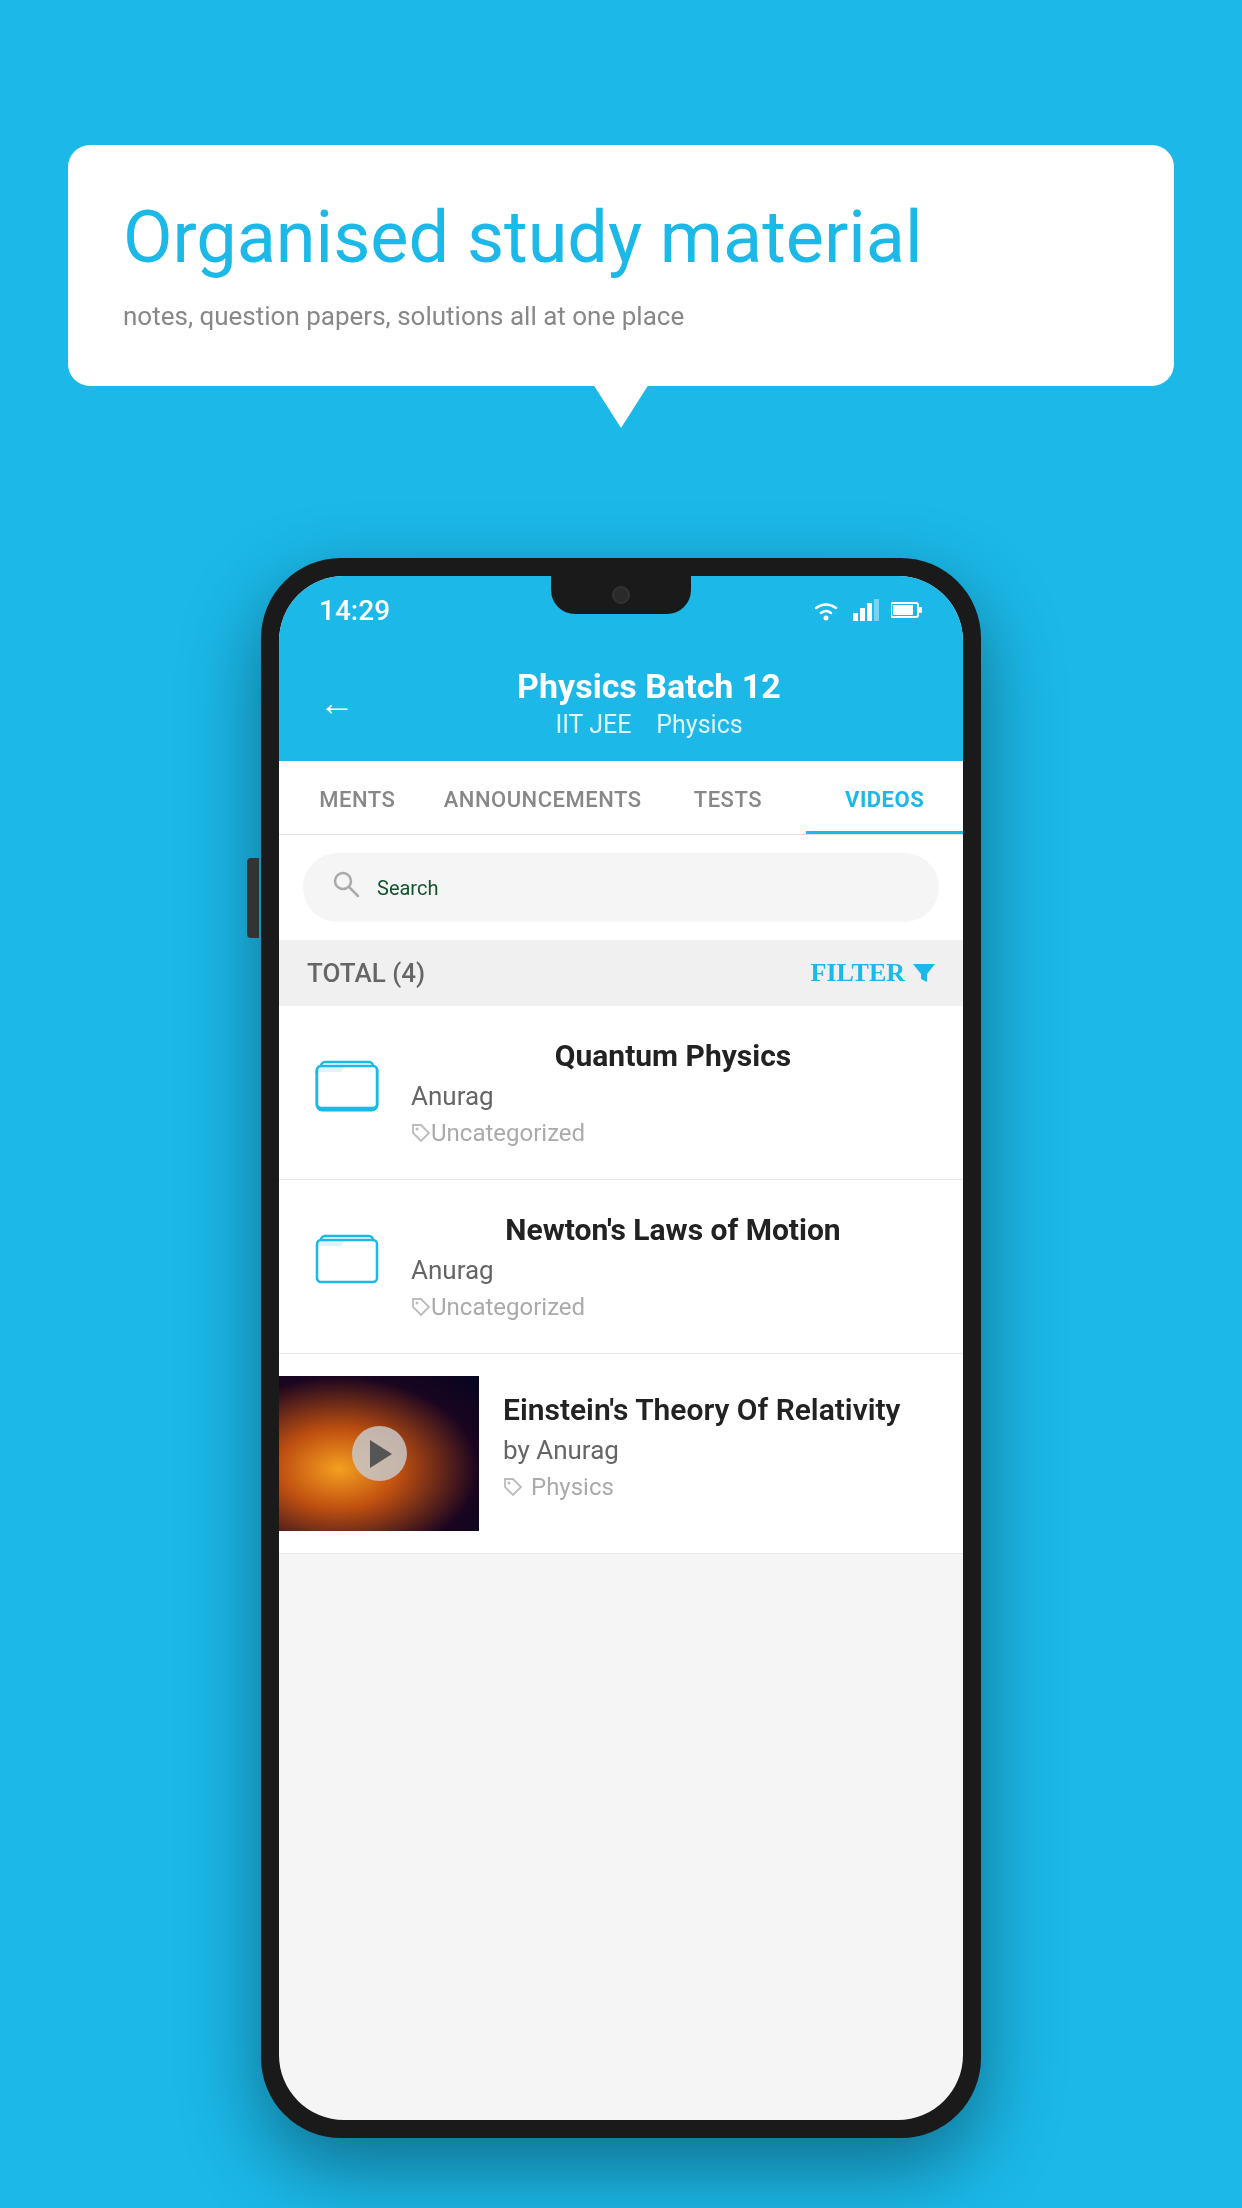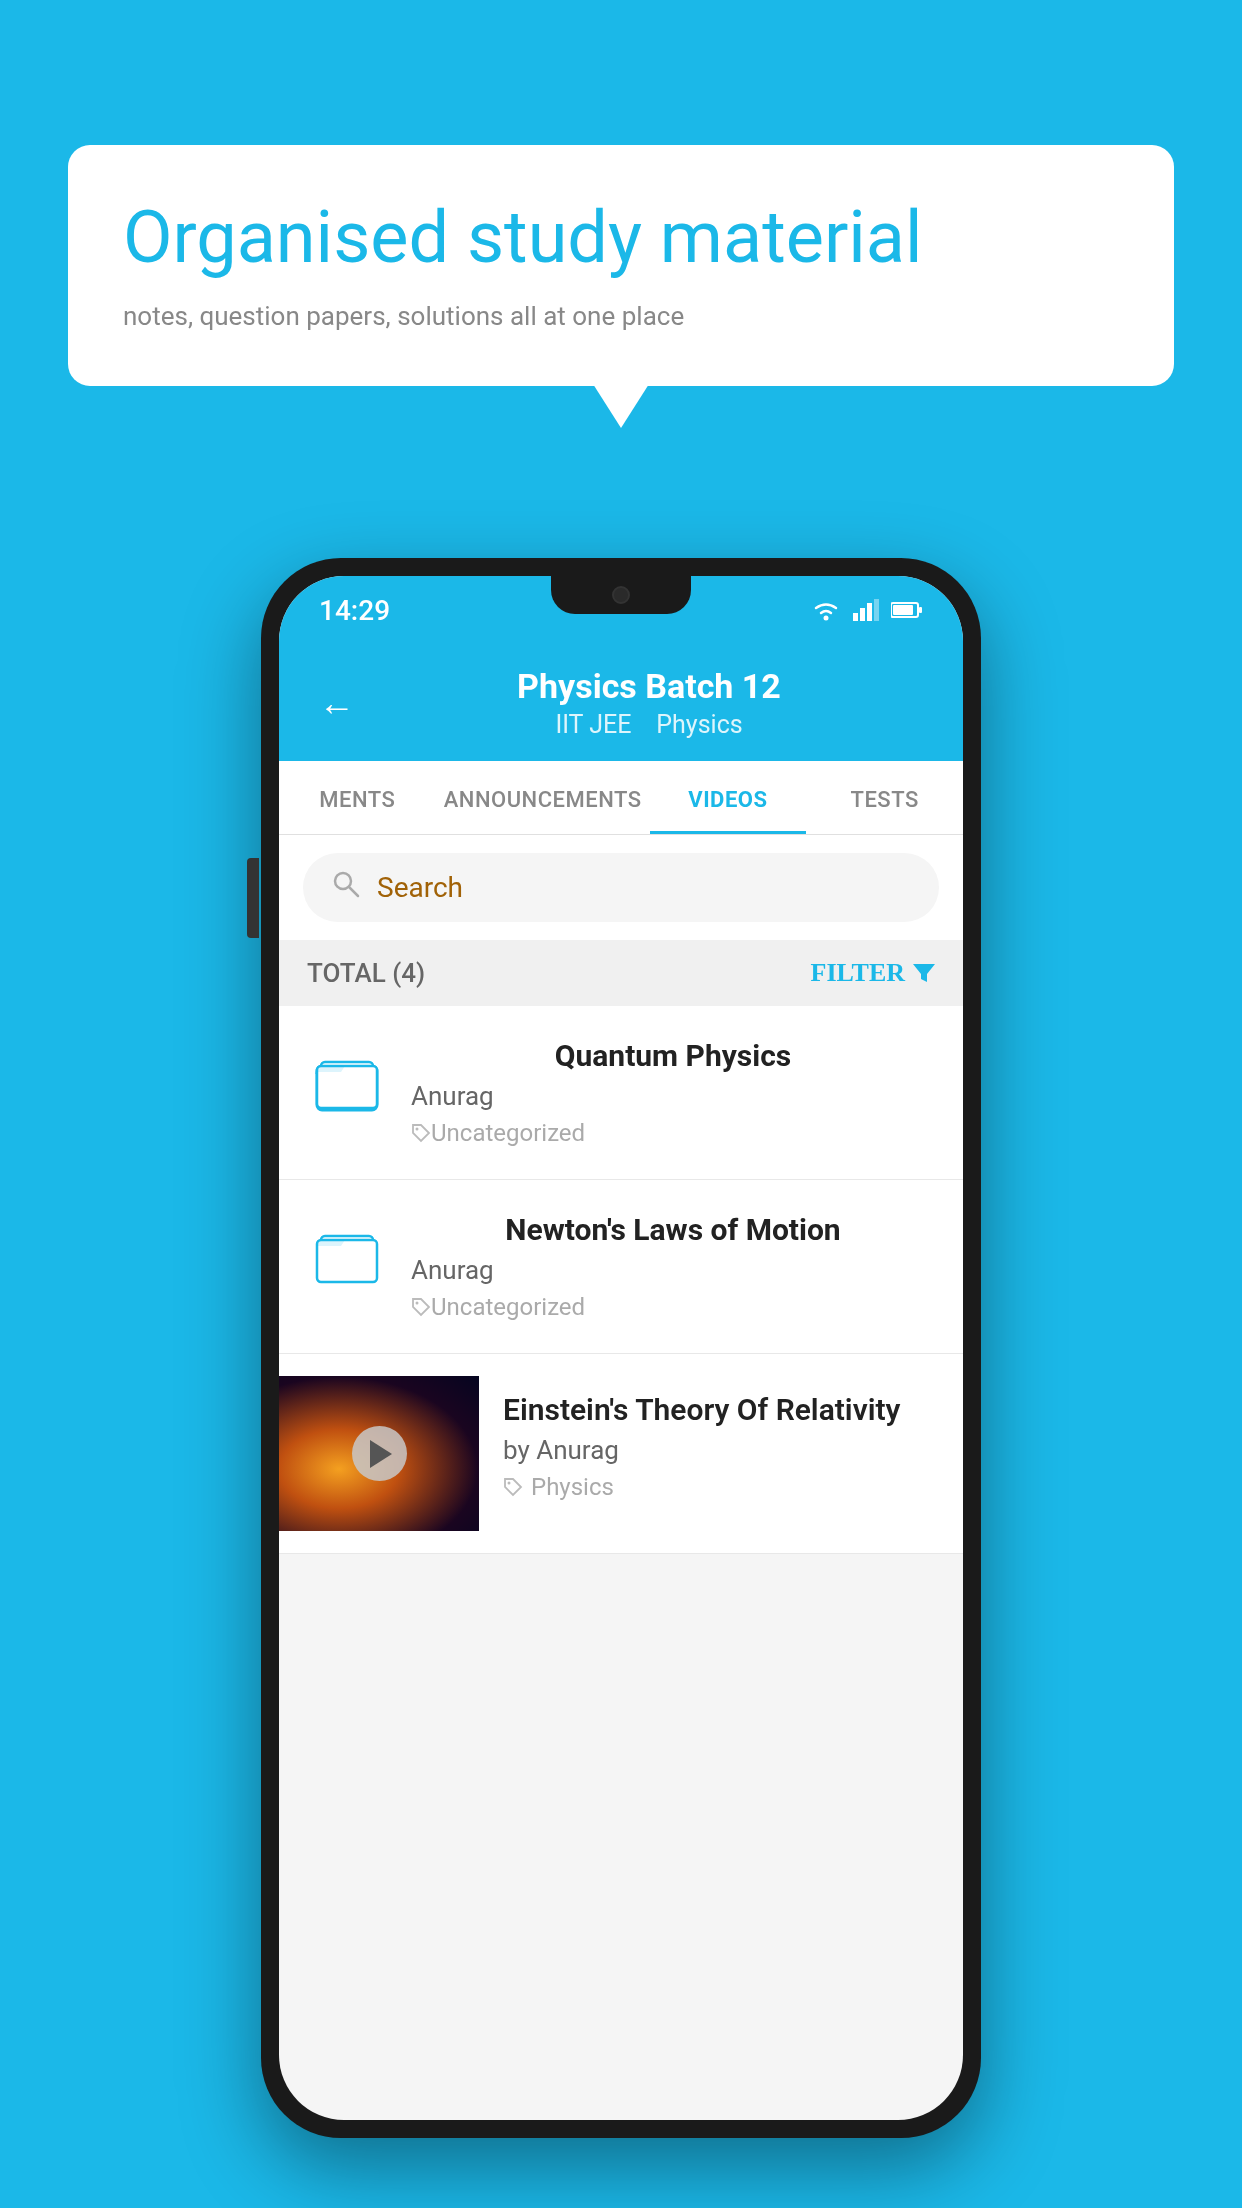--- a/index.html
+++ b/index.html
@@ -224,22 +224,22 @@
       padding: 16px 28px;
       gap: 16px;
     }
 
     .search-icon-wrap {
       color: #aaa;
       font-size: 30px;
     }
 
     .search-placeholder {
-      color: #a16207;
-      font-size: 28px;
+      color: #14532d;
+      font-size: 20px;
     }
 
     
     .filter-bar {
       background: #f0f0f0;
       display: flex;
       justify-content: space-between;
       align-items: center;
       padding: 18px 28px;
     }
@@ -444,25 +444,25 @@
         </div>
       </div>
 
       <div class="tabs-bar">
         <div class="tab-item">
           <span>MENTS</span>
         </div>
         <div class="tab-item">
           <span>ANNOUNCEMENTS</span>
         </div>
+        <div class="tab-item">
+          <span>TESTS</span>
+        </div>
         <div class="tab-item active">
           <span>VIDEOS</span>
-        </div>
-        <div class="tab-item">
-          <span>TESTS</span>
         </div>
       </div>
 
       <div class="search-container">
         <div class="search-bar">
           <span class="search-icon-wrap">
             <svg width="30" height="30" viewBox="0 0 30 30" fill="none">
               <circle cx="12" cy="12" r="8" stroke="#aaa" stroke-width="2.5"></circle>
               <line x1="18.5" y1="18.5" x2="27" y2="27" stroke="#aaa" stroke-width="2.5" stroke-linecap="round"></line>
             </svg>

